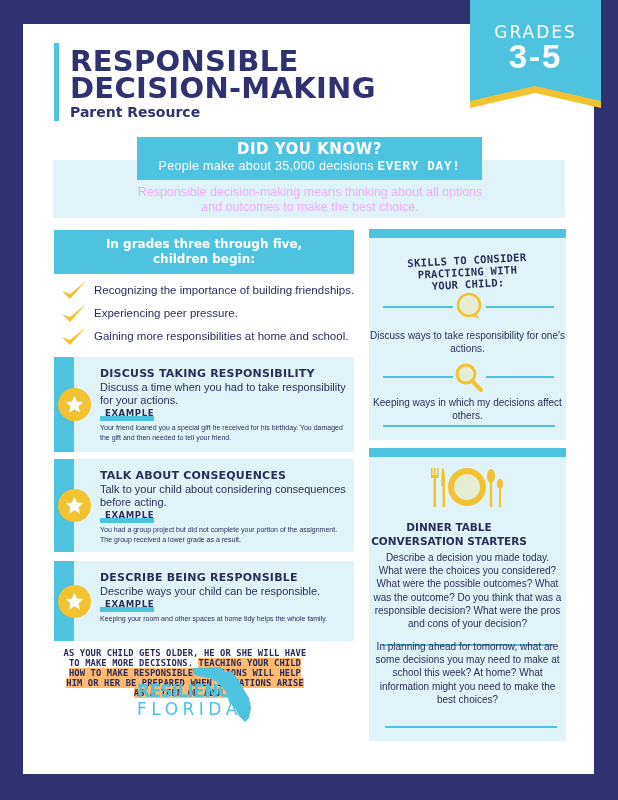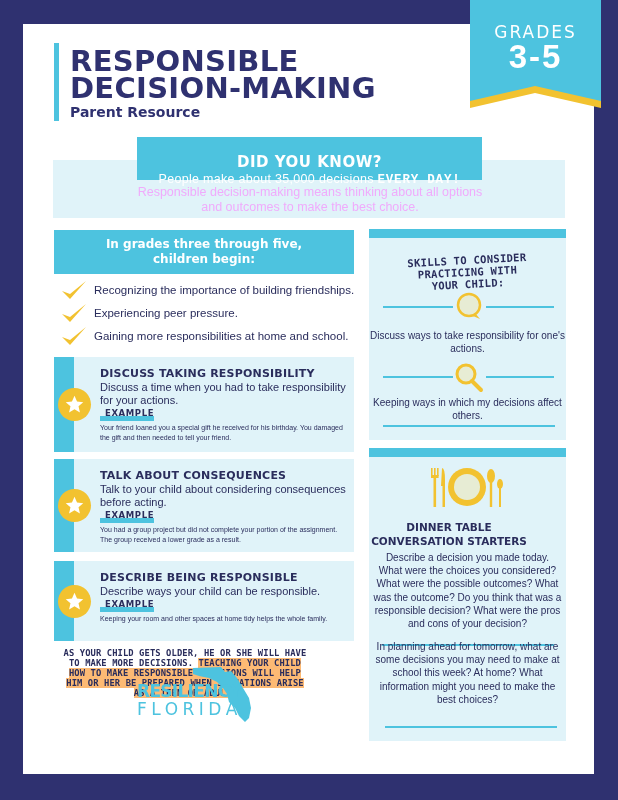--- a/index.html
+++ b/index.html
@@ -15,21 +15,21 @@
 
   
   .ribbon { position: absolute; left: 434px; top: 0; width: 131px; height: 108px; margin-left: 36px; }
   .ribbon svg { position: absolute; left: 0; top: 0; }
   .ribbon-grades { position: absolute; left: 0; width: 131px; top: 22px; text-align: center; color: #ffffff; font-family: "DejaVu Sans", sans-serif; font-size: 17px; letter-spacing: 2px; }
   .ribbon-num { position: absolute; left: 0; width: 131px; top: 38px; text-align: center; color: #ffffff; font-family: Liberation Sans, sans-serif; font-weight: bold; font-size: 33px; letter-spacing: 2px; }
 
   
   .dyk-wrap { position: absolute; left: 53px; top: 160px; width: 512px; height: 58px; background: #e0f3f9; }
   .dyk-box { position: absolute; left: 137px; top: 137px; width: 345px; height: 43px; background: #4dc3df; color: #ffffff; text-align: center; }
-  .dyk-title { font-family: "DejaVu Sans", sans-serif; font-weight: bold; font-size: 15px; margin-top: 16px; letter-spacing: 0.5px; }
+  .dyk-title { font-family: "DejaVu Sans", sans-serif; font-weight: bold; font-size: 15px; margin-top: 3px; letter-spacing: 0.5px; }
   .dyk-sub { font-size: 12.5px; margin-top: 1px; letter-spacing: 0.3px; }
   .dyk-sub b { font-weight: bold; letter-spacing: 0.8px; font-family: Liberation Mono, monospace; }
   .dyk-text { position: absolute; left: 130px; top: 185px; width: 360px; text-align: center; font-size: 12.5px; line-height: 15px; color: #f0abfc; }
 
   
   .grades-head { position: absolute; left: 54px; top: 230px; width: 300px; height: 44px; background: #4dc3df; color: #ffffff; text-align: center; font-family: "DejaVu Sans", sans-serif; font-weight: bold; font-size: 12px; line-height: 15px; padding-top: 7px; }
   .check-item { position: absolute; left: 60px; display: flex; align-items: center; }
   .check-item svg { width: 28px; height: 22px; }
   .check-item span { font-size: 11.5px; color: #2a2d5c; margin-left: 6px; }
 

